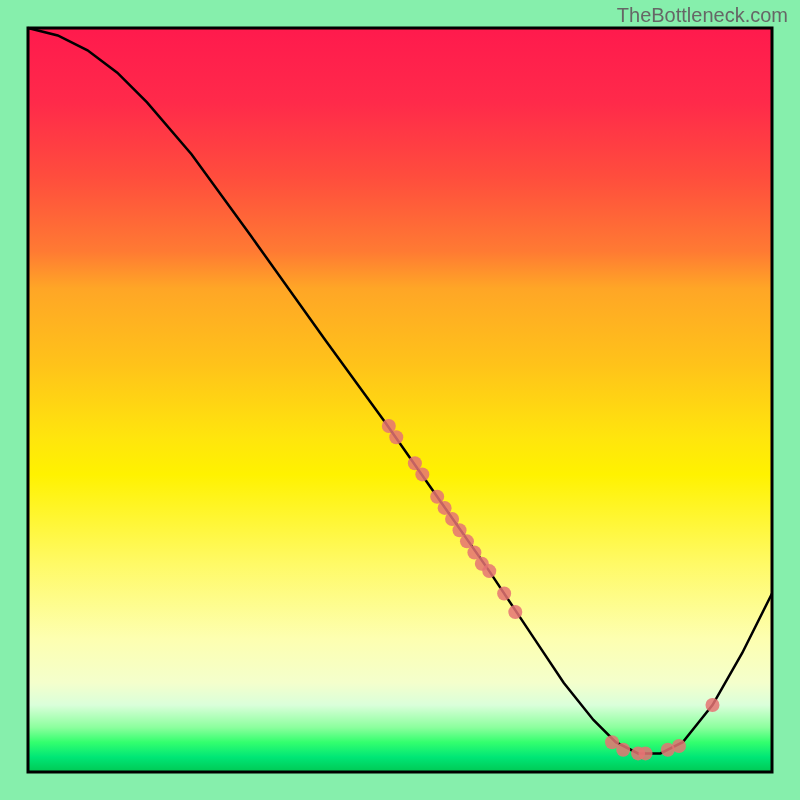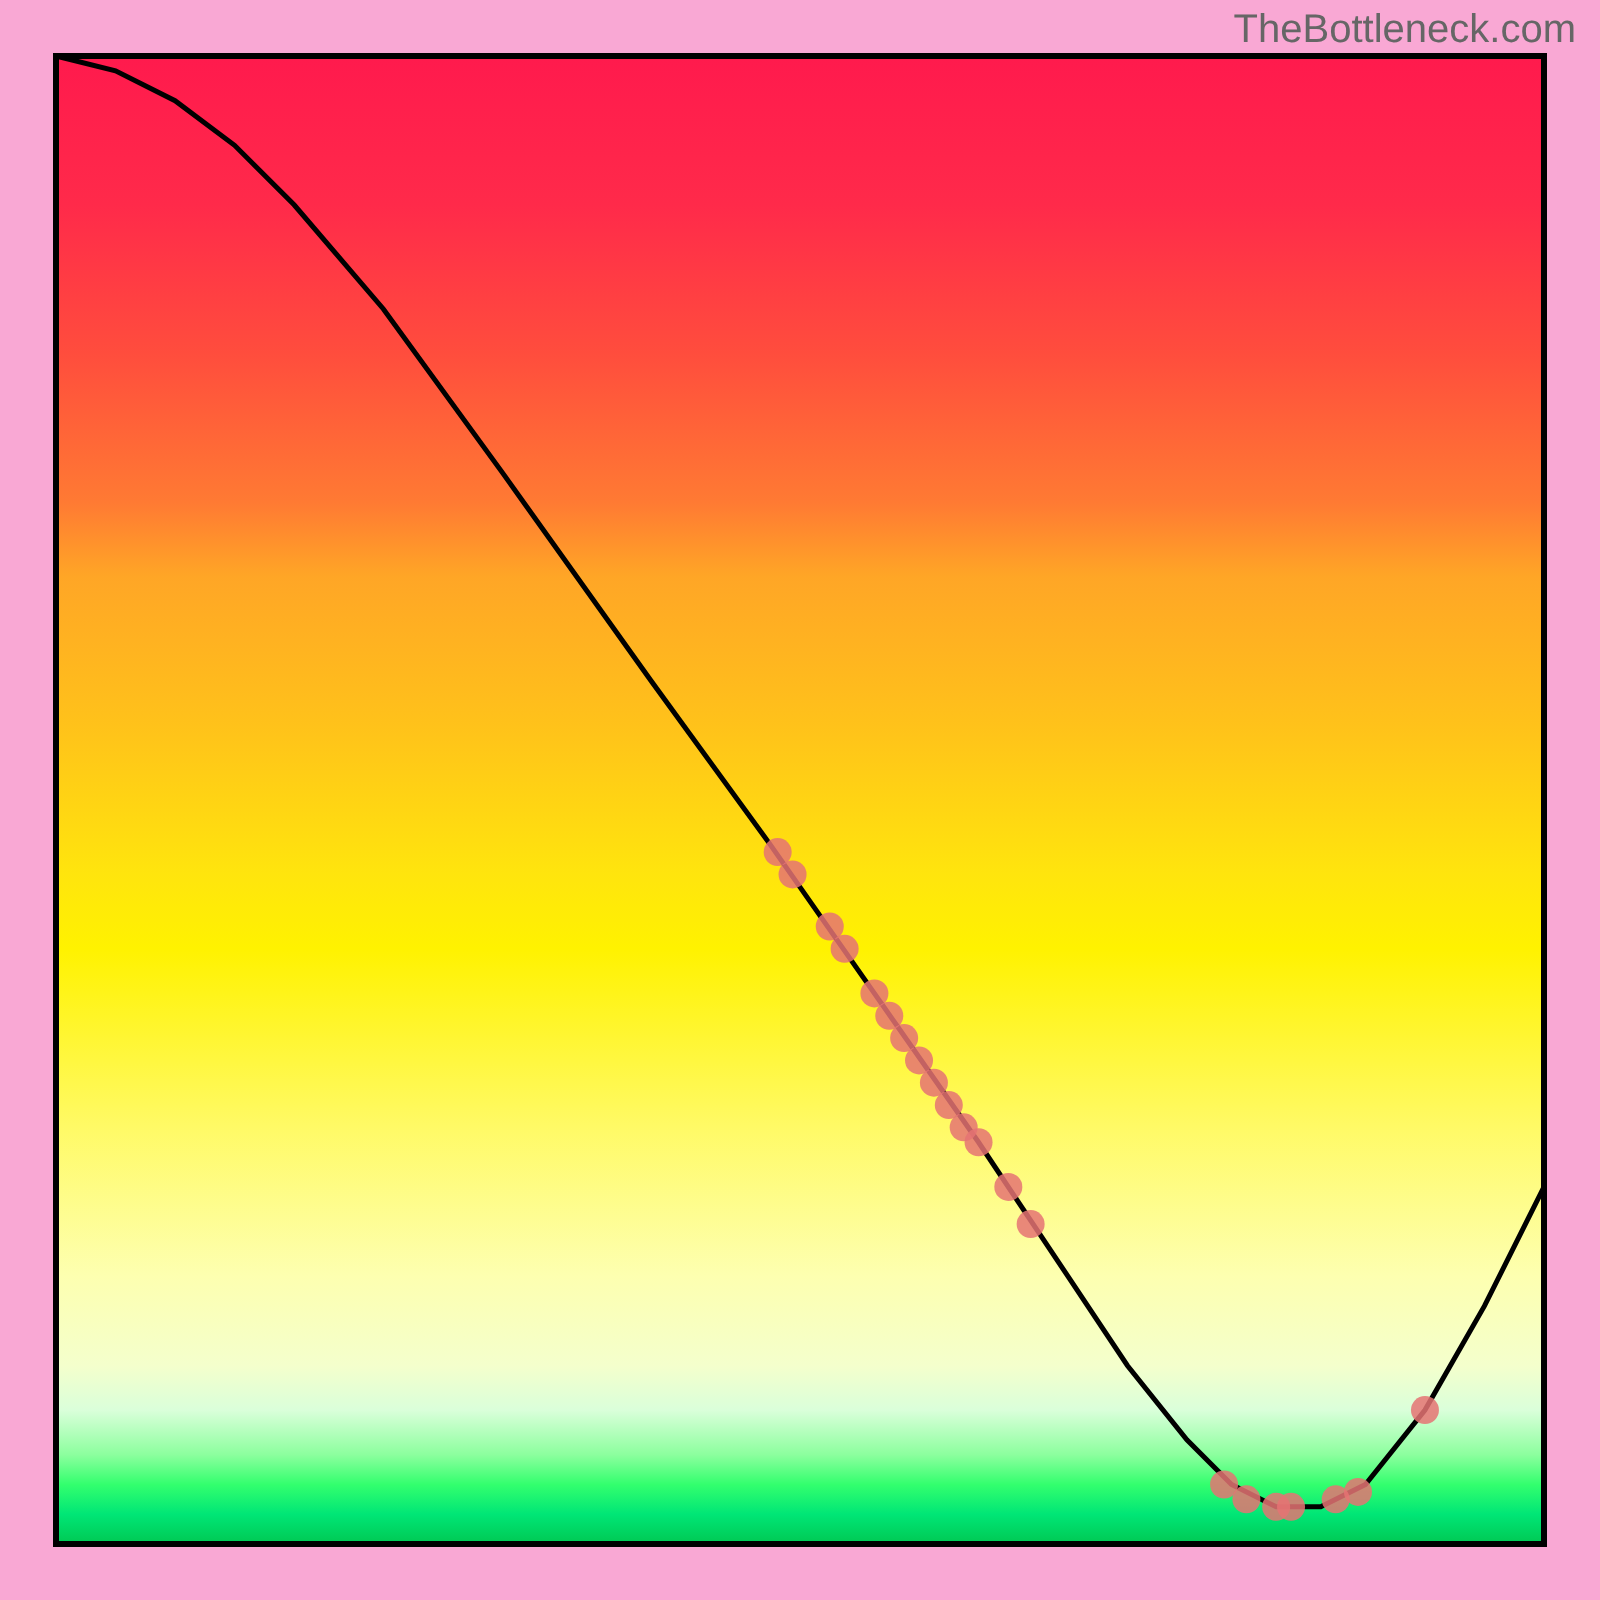--- a/index.html
+++ b/index.html
@@ -1,17 +1,17 @@
 <!DOCTYPE html>
 <html><head>
   <meta charset="utf-8">
   <style>
     * { margin: 0; padding: 0; box-sizing: border-box; }
     body { width: 800px; height: 800px; position: relative; font-family: Arial, sans-serif; }
-    .container { width: 800px; height: 800px; position: relative; background: #f9a8d4; }
+    .container { width: 800px; height: 800px; position: relative; background: #86efac; }
     .watermark { position: absolute; top: 4px; right: 12px; color: #666; font-size: 20px; font-weight: 500; z-index: 10; }
     .plot-area {
       position: absolute;
       top: 28px; left: 28px;
       width: 744px; height: 744px;
       background: linear-gradient(to bottom,
         #ff1a4d 0%,
         #ff2a4a 10%,
         #ff4d3d 20%,
         #ff7a33 30%,

